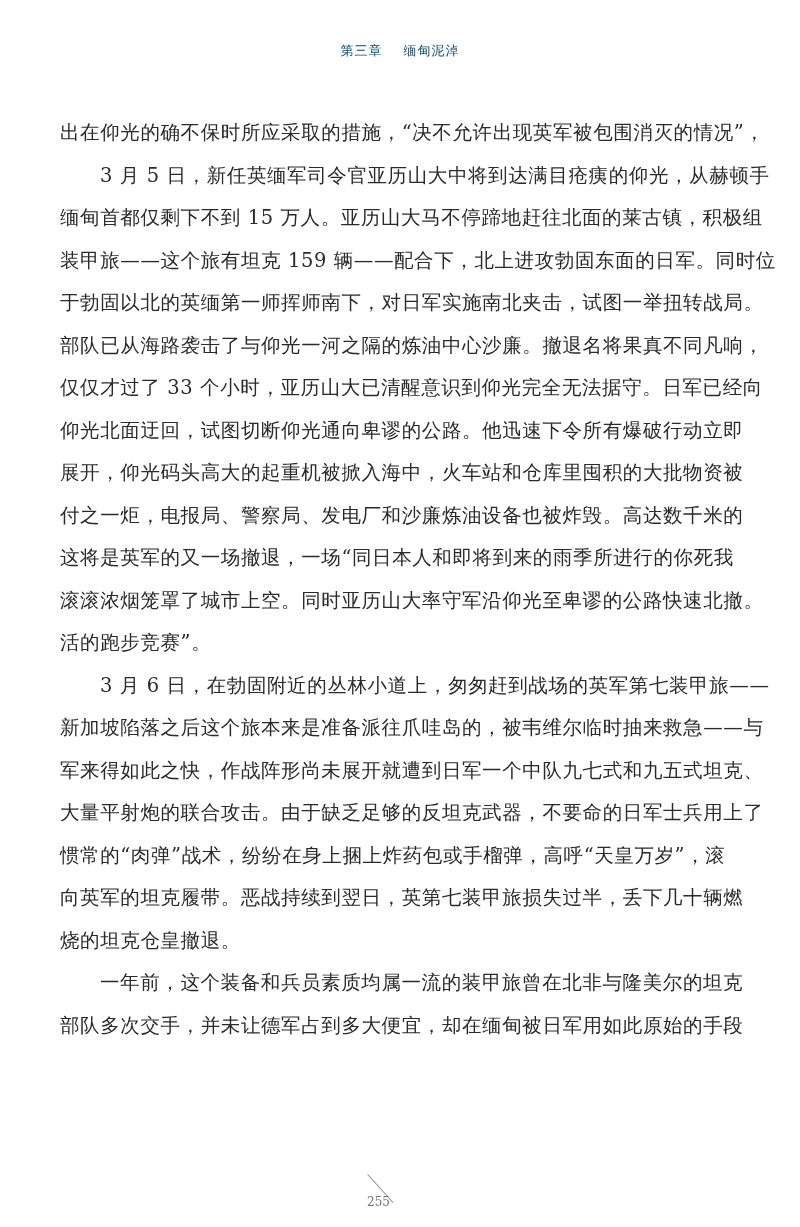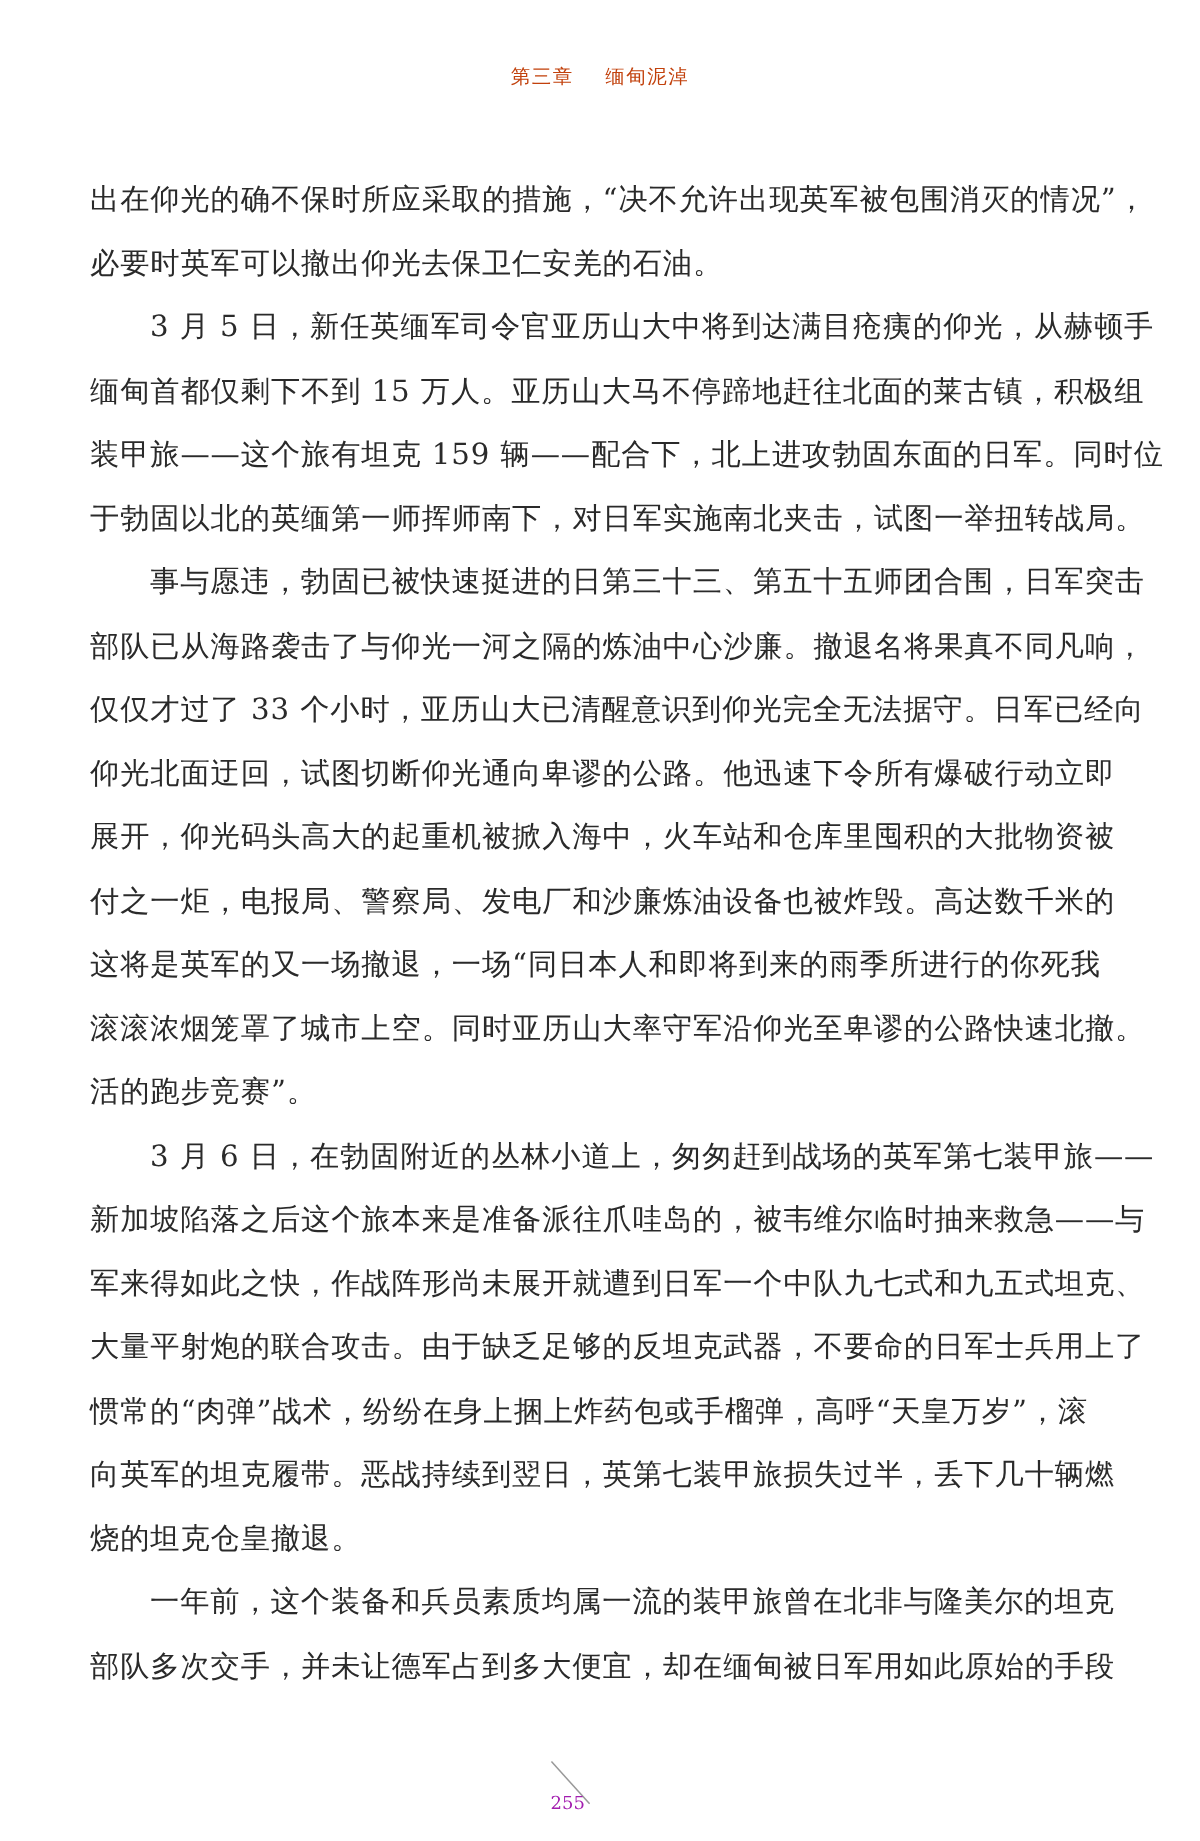--- a/index.html
+++ b/index.html
@@ -2,54 +2,52 @@
 <html><head>
 <meta charset="utf-8">
 <style>
   html, body { margin: 0; padding: 0; }
   body {
     width: 800px; height: 1227px; background: #ffffff; position: relative; overflow: hidden;
     font-family: "DejaVu Serif", "Liberation Serif", serif; color: #2a2a2a;
   }
   .header {
     position: absolute; top: 42px; left: 0; width: 800px; text-align: center;
-    font-size: 13px; color: #c2410c; letter-spacing: 1px;
+    font-size: 13px; color: #0c4a6e; letter-spacing: 1px;
   }
   .header .chap { margin-right: 16px; }
   .body-text {
     position: absolute; top: 112px; left: 60px; width: 688px;
     font-size: 19.5px; line-height: 42.5px; letter-spacing: 0.6px;
     text-align: justify;
   }
   .line { display: block; white-space: nowrap; height: 42.5px; }
   .indent { padding-left: 40px; }
   .footer {
-    position: absolute; top: 1195px; left: 367px; font-size: 12px; color: #a21caf;
+    position: absolute; top: 1195px; left: 367px; font-size: 12px; color: #737373;
   }
   .slash {
     position: absolute; top: 1174px; left: 368px; width: 38px; height: 1px;
     background: #999; transform-origin: 0 0; transform: rotate(48deg);
   }
 </style>
 </head>
 <body>
 
 <div class="header">
   <span class="chap">第三章</span>
   <span>缅甸泥淖</span>
 </div>
 
 <div class="body-text" id="body-text">
     <span class="line">出在仰光的确不保时所应采取的措施，“决不允许出现英军被包围消灭的情况”，</span>
-    <span class="line">必要时英军可以撤出仰光去保卫仁安羌的石油。</span>
     <span class="line indent">3 月 5 日，新任英缅军司令官亚历山大中将到达满目疮痍的仰光，从赫顿手</span>
     <span class="line">缅甸首都仅剩下不到 15 万人。亚历山大马不停蹄地赶往北面的莱古镇，积极组</span>
     <span class="line">装甲旅——这个旅有坦克 159 辆——配合下，北上进攻勃固东面的日军。同时位</span>
     <span class="line">于勃固以北的英缅第一师挥师南下，对日军实施南北夹击，试图一举扭转战局。</span>
-    <span class="line indent">事与愿违，勃固已被快速挺进的日第三十三、第五十五师团合围，日军突击</span>
     <span class="line">部队已从海路袭击了与仰光一河之隔的炼油中心沙廉。撤退名将果真不同凡响，</span>
     <span class="line">仅仅才过了 33 个小时，亚历山大已清醒意识到仰光完全无法据守。日军已经向</span>
     <span class="line">仰光北面迂回，试图切断仰光通向卑谬的公路。他迅速下令所有爆破行动立即</span>
     <span class="line">展开，仰光码头高大的起重机被掀入海中，火车站和仓库里囤积的大批物资被</span>
     <span class="line">付之一炬，电报局、警察局、发电厂和沙廉炼油设备也被炸毁。高达数千米的</span>
     <span class="line">这将是英军的又一场撤退，一场“同日本人和即将到来的雨季所进行的你死我</span>
     <span class="line">滚滚浓烟笼罩了城市上空。同时亚历山大率守军沿仰光至卑谬的公路快速北撤。</span>
     <span class="line">活的跑步竞赛”。</span>
     <span class="line indent">3 月 6 日，在勃固附近的丛林小道上，匆匆赶到战场的英军第七装甲旅——</span>
     <span class="line">新加坡陷落之后这个旅本来是准备派往爪哇岛的，被韦维尔临时抽来救急——与</span>

